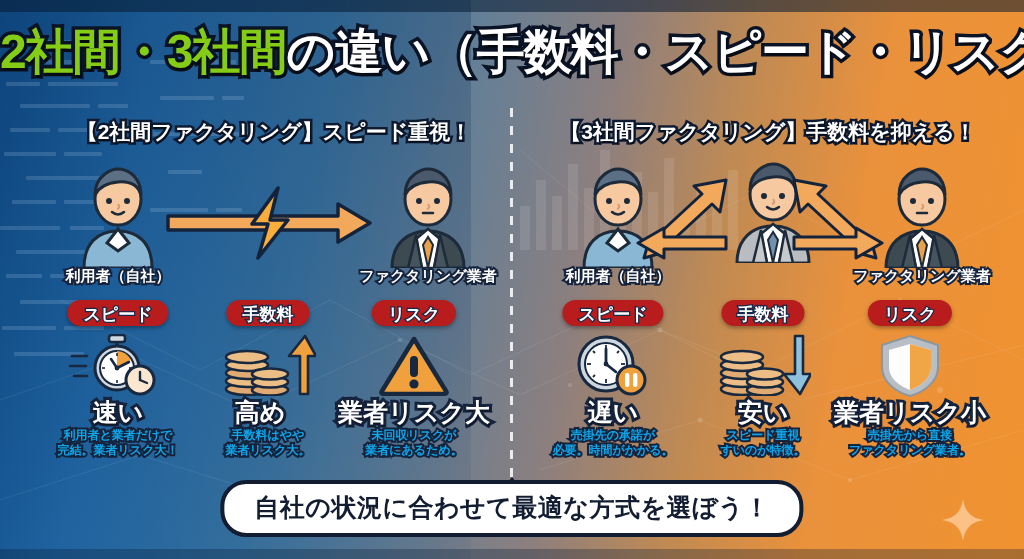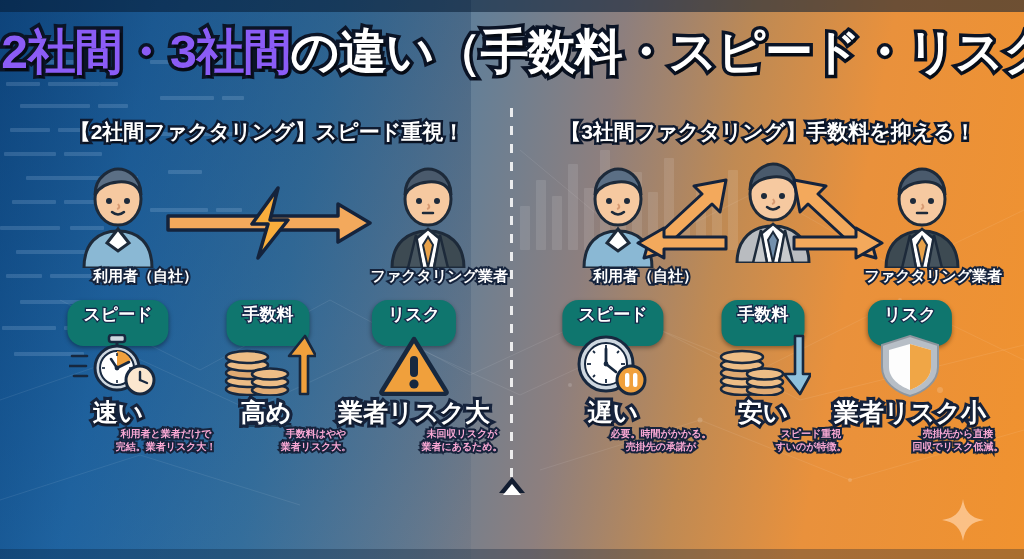--- a/index.html
+++ b/index.html
@@ -28,68 +28,68 @@
   .title{
     position:absolute;left:0;top:28px;width:100%;text-align:center;
     font-size:48px;font-weight:bold;letter-spacing:-1px;line-height:1;
     white-space:nowrap;
   }
   .title span{
     -webkit-text-stroke:7px #0b1426;
     paint-order:stroke fill;
     text-shadow:2px 3px 0 rgba(0,0,0,.45);
   }
-  .t-orange{color:#8b5cf6;font-family:Liberation Mono, monospace;}
+  .t-orange{color:#84cc16;}
   .t-white{color:#ffffff;}
 
   
   .panel-head{
     position:absolute;top:118px;width:50%;text-align:center;
     font-size:21px;font-weight:bold;color:#ffffff;white-space:nowrap;
     -webkit-text-stroke:5px #0e1a30;paint-order:stroke fill;
     text-shadow:1px 2px 0 rgba(0,0,0,.4);
   }
-  .panel-head.left{left:11px;}
+  .panel-head.left{left:18px;}
   .panel-head.right{left:50%;}
 
   
   .divider{position:absolute;left:510px;top:108px;width:3px;height:390px;
     background:repeating-linear-gradient(to bottom,#ffffff 0 9px,transparent 9px 18px);opacity:.85;}
 
   
   .person{position:absolute;width:100px;height:105px;}
   .person .label{
-    position:absolute;left:-30px;top:104px;width:160px;text-align:right;
+    position:absolute;left:-30px;top:104px;width:160px;text-align:center;
     font-size:15px;font-weight:bold;color:#fff;white-space:nowrap;
     -webkit-text-stroke:4px #15233c;paint-order:stroke fill;
   }
 
   
   .arrows{position:absolute;}
 
   
   .pill{
-    position:absolute;height:46px;line-height:30px;border-radius:16px;
-    background:#0f766e;color:#fff;font-size:17px;font-weight:bold;text-align:center;
+    position:absolute;height:26px;line-height:30px;border-radius:16px;
+    background:#b91c1c;color:#fff;font-size:17px;font-weight:bold;text-align:center;
     padding:0 16px;white-space:nowrap;transform:translateX(-50%);
     box-shadow:0 2px 4px rgba(0,0,0,.35);
   }
   .pill span{-webkit-text-stroke:2.5px #16294a;paint-order:stroke fill;}
 
   .feat-icon{position:absolute;transform:translateX(-50%);}
   .feat-title{
     position:absolute;transform:translateX(-50%);text-align:center;white-space:nowrap;
     font-size:25px;font-weight:bold;color:#fff;
     -webkit-text-stroke:6px #16233c;paint-order:stroke fill;
     text-shadow:1px 2px 0 rgba(0,0,0,.35);
   }
   .feat-desc{
     position:absolute;transform:translateX(-50%);text-align:center;
-    font-size:10px;font-weight:bold;color:#f9a8d4;line-height:1.25;white-space:nowrap;
-    -webkit-text-stroke:4px #16233c;paint-order:stroke fill;margin-left:48px;
+    font-size:12px;font-weight:bold;color:#0ea5e9;line-height:1.25;white-space:nowrap;
+    -webkit-text-stroke:4px #16233c;paint-order:stroke fill;
   }
 
   
   .callout{
     position:absolute;left:50%;transform:translateX(-50%);bottom:22px;
     background:#ffffff;border:4px solid #121d31;border-radius:26px;
     padding:7px 30px 9px;
   }
   .callout-text{
     font-size:25px;font-weight:bold;color:#121d31;white-space:nowrap;letter-spacing:.5px;
@@ -347,21 +347,21 @@
         <ellipse cx="27" cy="39" rx="21" ry="6" fill="#e0aa72"></ellipse>
         <ellipse cx="27" cy="31" rx="21" ry="6" fill="#edbd86"></ellipse>
         <ellipse cx="27" cy="23" rx="21" ry="6" fill="#edbd86"></ellipse>
         <ellipse cx="50" cy="56" rx="18" ry="5.5" fill="#e0aa72"></ellipse>
         <ellipse cx="50" cy="48" rx="18" ry="5.5" fill="#edbd86"></ellipse>
         <ellipse cx="50" cy="40" rx="18" ry="5.5" fill="#edbd86"></ellipse>
       </g>
       <path d="M80,60 L80,22 L69,22 L85,2 L96,22 L88,22 L88,60 Z" fill="#f0a03c" stroke="#17283f" stroke-width="2.6" stroke-linejoin="round"></path>
     </svg>
   </div>
-  <div class="feat-title" style="left:266px;top:396px;text-decoration:underline;">高め</div>
+  <div class="feat-title" style="left:260px;top:396px;">高め</div>
   <div class="feat-desc" style="left:268px;top:428px;">
     <div>手数料はやや</div>
     <div>業者リスク大。</div>
   </div>
 
   <div class="pill" style="left:414px;top:300px;">
     <span>リスク</span>
   </div>
   <div class="feat-icon" style="left:414px;top:336px;">
     <svg width="70" height="60" viewBox="0 0 70 60">
@@ -396,22 +396,22 @@
       <line x1="33" y1="30" x2="33" y2="15" stroke="#17283f" stroke-width="2.8" stroke-linecap="round"></line>
       <line x1="33" y1="30" x2="43" y2="38" stroke="#17283f" stroke-width="2.8" stroke-linecap="round"></line>
       <circle cx="33" cy="30" r="2.4" fill="#17283f"></circle>
       <circle cx="58" cy="46" r="14" fill="#f0a03c" stroke="#17283f" stroke-width="3"></circle>
       <rect x="52" y="39" width="4.4" height="14" rx="2" fill="#ffffff"></rect>
       <rect x="60" y="39" width="4.4" height="14" rx="2" fill="#ffffff"></rect>
     </svg>
   </div>
   <div class="feat-title" style="left:613px;top:396px;">遅い</div>
   <div class="feat-desc" style="left:613px;top:428px;">
+    <div>売掛先の承諾が</div>
     <div>必要。時間がかかる。</div>
-    <div>売掛先の承諾が</div>
   </div>
 
   <div class="pill" style="left:763px;top:300px;">
     <span>手数料</span>
   </div>
   <div class="feat-icon" style="left:763px;top:334px;">
     <svg width="96" height="62" viewBox="0 0 96 62">
       <g stroke="#17283f" stroke-width="2.6">
         <ellipse cx="27" cy="55" rx="21" ry="6" fill="#e0aa72"></ellipse>
         <ellipse cx="27" cy="47" rx="21" ry="6" fill="#edbd86"></ellipse>
@@ -437,19 +437,22 @@
   <div class="feat-icon" style="left:910px;top:334px;">
     <svg width="62" height="64" viewBox="0 0 62 64">
       <path d="M31,2 L59,11 L59,33 C59,48 45,58 31,62 C17,58 3,48 3,33 L3,11 Z" fill="#b7bec6" stroke="#8d959d" stroke-width="2"></path>
       <path d="M31,10 L52,16 L52,33 C52,45 41,52 31,56 C21,52 10,45 10,33 L10,16 Z" fill="#fdfdfd"></path>
       <path d="M31,10 L52,16 L52,33 C52,45 41,52 31,56 Z" fill="#f0a646"></path>
     </svg>
   </div>
   <div class="feat-title" style="left:910px;top:396px;text-align:center;">業者リスク小</div>
   <div class="feat-desc" style="left:910px;top:428px;">
     <div>売掛先から直接</div>
-    <div>回収でリスク低減。</div>
+    <div>ファクタリング業者。</div>
   </div>
 
   <div class="callout-tail"></div>
   <div class="callout-tail-in"></div>
+  <div class="callout">
+    <div class="callout-text">自社の状況に合わせて最適な方式を選ぼう！</div>
+  </div>
 
 </div>
 
 </body></html>

